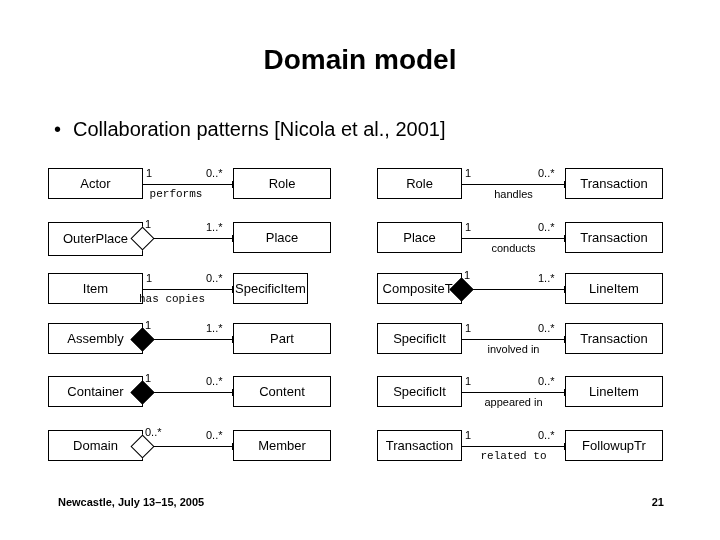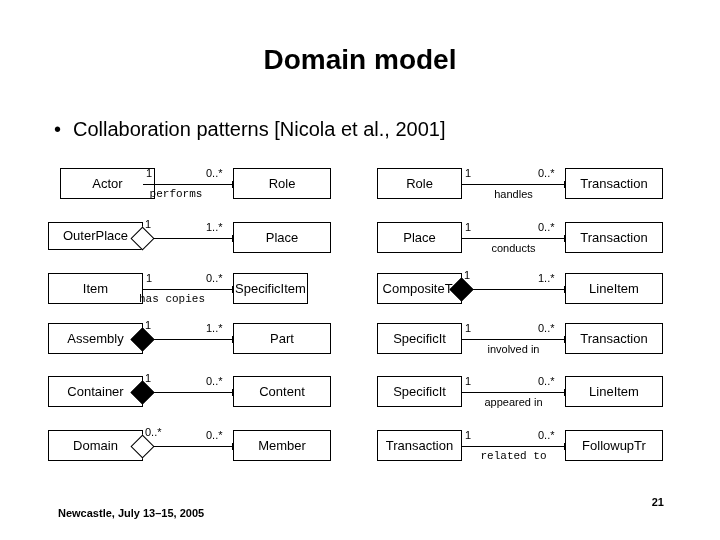--- a/index.html
+++ b/index.html
@@ -127,21 +127,21 @@
     box-sizing: border-box;
     border: 1px solid #000;
   }
   .diamond.hollow { background: #ffffff; }
   .diamond.filled { background: #000000; }
 
   
   .footer-left {
     position: absolute;
     left: 58px;
-    top: 507px;
+    top: 496px;
     font-size: 11px;
     font-weight: bold;
     color: #000;
     text-align: center;
   }
   .footer-right {
     position: absolute;
     left: 600px;
     top: 496px;
     width: 64px;
@@ -158,34 +158,34 @@
 
   <div class="slide-title">Domain model</div>
 
   <div class="bullet-row">
     <span class="bullet-dot">•</span>
     <span class="bullet-text">Collaboration patterns [Nicola et al., 2001]</span>
   </div>
 
   <div class="diagram" id="diagram-root">
       <div class="relrow" style="left: 0px; top: 0px; width: 720px;">
-        <div class="cbox" style="left: 48px; top: 168px; width: 95px; height: 31px; margin-left: 12px;">
+        <div class="cbox" style="left: 48px; top: 168px; width: 95px; height: 31px;">
           <span>Actor</span>
         </div>
         <div class="cbox" style="left: 233px; top: 168px; width: 98px; height: 31px;">
           <span>Role</span>
         </div>
         <div class="cline" style="left: 143px; top: 184px; width: 90px;"></div>
         <div class="ctick" style="left: 232px; top: 181px; height: 7px;"></div>
         <div class="mult" style="left: 146px; top: 167px;">1</div>
         <div class="mult" style="left: 206px; top: 167px;">0..*</div>
         <div class="rname" style="left: 116px; width: 120px; top: 188px; font-family: Liberation Mono, monospace;">performs</div>
       </div>
       <div class="relrow" style="left: 0px; top: 0px; width: 720px;">
-        <div class="cbox" style="left: 48px; top: 222px; width: 95px; height: 28px;">
+        <div class="cbox" style="left: 48px; top: 222px; width: 95px; height: 34px;">
           <span>OuterPlace</span>
         </div>
         <div class="cbox" style="left: 233px; top: 222px; width: 98px; height: 31px;">
           <span>Place</span>
         </div>
         <div class="diamond hollow" style="left: 134px; top: 230px;"></div>
         <div class="cline" style="left: 154px; top: 238px; width: 79px;"></div>
         <div class="ctick" style="left: 232px; top: 235px; height: 7px;"></div>
         <div class="mult" style="left: 145px; top: 218px;">1</div>
         <div class="mult" style="left: 206px; top: 221px;">1..*</div>

